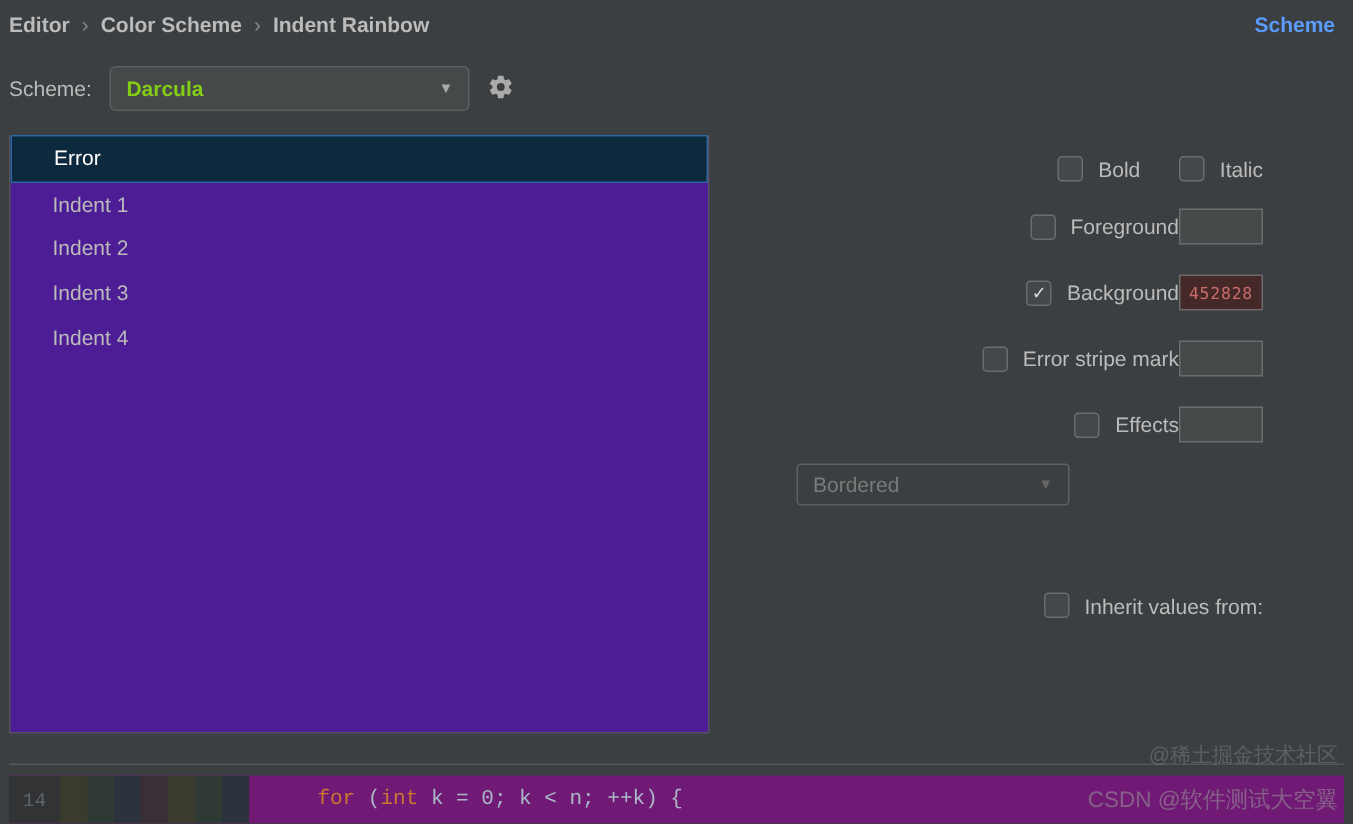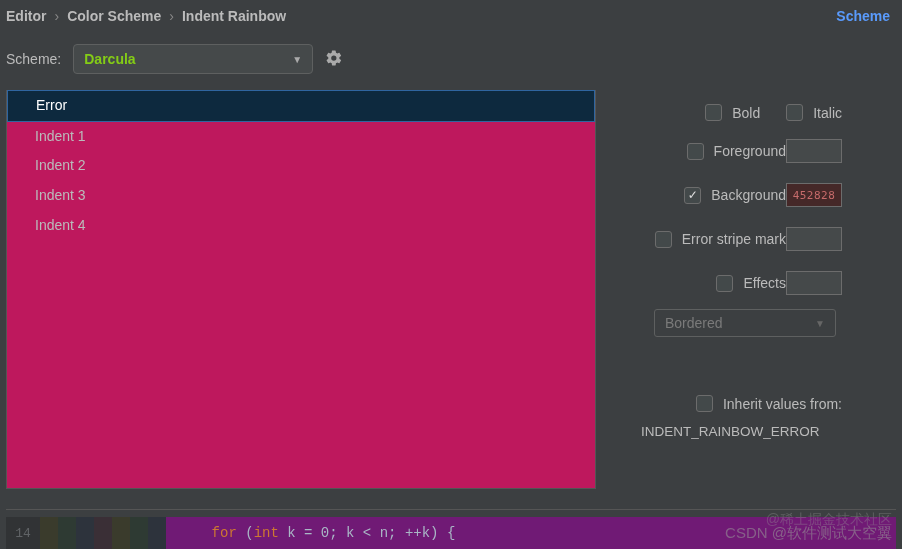--- a/index.html
+++ b/index.html
@@ -41,22 +41,22 @@
   .scheme-select .arrow { color: #aaa; font-size: 10px; }
   .gear { color: #aaa; cursor: pointer; }
   .gear svg { width: 18px; height: 18px; fill: #aaa; }
 
   
   .main {
     display: flex; gap: 18px;
     padding: 0 6px;
   }
   .list-panel {
-    width: 590px; height: 399px;
-    background: #be185d;
+    width: 467px; height: 399px;
+    background: #4c1d95;
     border: 1px solid #555;
   }
   .list-item {
     padding: 4px 28px;
     font-size: 14px;
     color: #bbbbbb;
     cursor: pointer;
     line-height: 1.55;
   }
   .list-item.selected { background: #0d293e; color: #ffffff; border: 1px solid #2f65a0; margin-top:-1px; }
@@ -148,21 +148,21 @@
   .indent-stripes span { width: 18px; height:100%; }
   .code { padding-left: 12px; color: #a9b7c6; white-space: pre; }
   .kw { color: #cc7832; }
   .ty { color: #cc7832; }
   .watermark {
     position:absolute; right: 10px; bottom: 6px;
     color: #999; opacity: 0.55; font-size: 15px;
     font-family: Arial, sans-serif;
   }
   .watermark2 {
-    position:absolute; right: 10px; bottom: 20px;
+    position:absolute; right: 10px; bottom: 36px;
     color: #999; opacity: 0.35; font-size: 14px;
     font-family: Arial, sans-serif;
   }
 </style>
 </head>
 <body>
 
 <div class="header">
   <div class="breadcrumb">
     <span class="crumb">Editor</span>
@@ -244,21 +244,20 @@
       <span class="arrow">▼</span>
     </div>
 
     <div class="inherit-block">
       <div class="opt-row">
         <div class="opt-left">
           <span class="checkbox"></span>
           <span class="opt-label">Inherit values from:</span>
         </div>
       </div>
-      <div class="inherit-value">INDENT_RAINBOW_ERROR</div>
     </div>
   </div>
 </div>
 
 <div class="preview-divider"></div>
 <div class="preview">
   <div class="gutter">14</div>
   <div class="indent-stripes" id="stripes">
       <span style="background: rgb(58, 59, 44);"></span>
       <span style="background: rgb(46, 58, 51);"></span>

